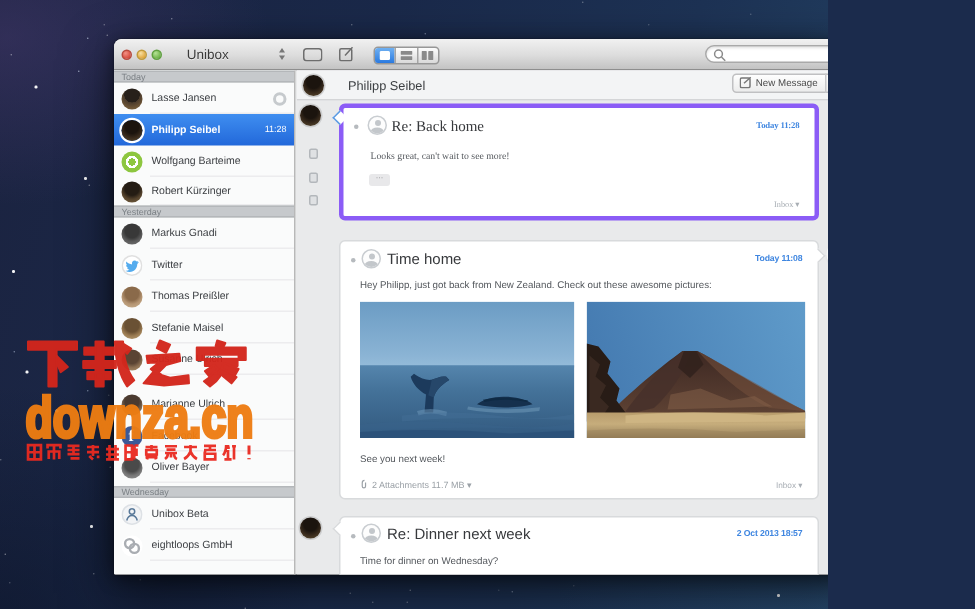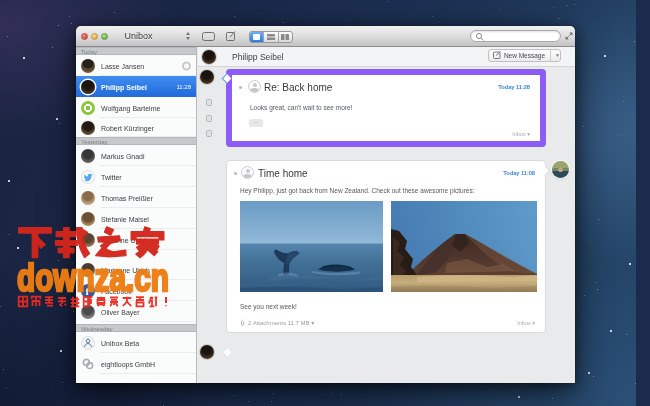--- a/index.html
+++ b/index.html
@@ -1,17 +1,17 @@
 <!DOCTYPE html>
 <html><head><meta charset="utf-8">
 <style>
 *{margin:0;padding:0;box-sizing:border-box;}
 html,body{width:650px;height:406px;overflow:hidden;}
 body{font-family:"Liberation Sans",sans-serif;position:relative;background:#1b2b4c;}
-#screen{position:absolute;left:0;top:0;width:636px;height:406px;overflow:hidden;}
+#screen{position:absolute;left:0;top:0;width:552px;height:406px;overflow:hidden;}
 
 #bg{position:absolute;left:0;top:0;width:650px;height:406px;
 background:
  radial-gradient(ellipse 280px 190px at 648px 130px, rgba(100,150,200,0.34), rgba(100,150,200,0) 70%),
  radial-gradient(ellipse 250px 160px at 5px 25px, rgba(88,66,128,0.36), rgba(88,66,128,0) 70%),
  radial-gradient(ellipse 380px 170px at 635px 390px, rgba(60,100,150,0.22), rgba(60,100,150,0) 70%),
  radial-gradient(ellipse 300px 220px at 0px 410px, rgba(8,16,34,0.5), rgba(8,16,34,0) 70%),
  linear-gradient(108deg,#1b2340 0%,#1a294a 34%,#1d3254 60%,#234264 84%,#264a6e 100%);}
 .stars1{position:absolute;left:0;top:0;width:1px;height:1px;border-radius:50%;background:transparent;}
 
@@ -39,21 +39,21 @@
 .row .nm{position:absolute;left:25px;top:50%;transform:translateY(-50%);font-size:7px;color:#3b3e42;}
 .row .div{position:absolute;left:24px;right:0;bottom:0;height:1px;background:#ececee;}
 .av{position:absolute;left:5px;top:50%;transform:translateY(-50%);width:14px;height:14px;border-radius:50%;overflow:hidden;}
 .rowsel{background:linear-gradient(#3f8ef0,#2268da);}
 .rowsel .nm{color:#fff;font-weight:bold;}
 .time{position:absolute;right:6px;top:50%;transform:translateY(-50%);font-size:6px;color:#fff;}
 
 #main{position:absolute;left:122px;top:21px;width:377px;height:336px;background:#e9eaeb;}
 #chead{position:absolute;left:0;top:0;width:377px;height:20px;background:#f3f4f5;border-bottom:1px solid #d4d5d7;}
 .card{position:absolute;left:28px;width:320px;background:#fff;border:1px solid #d8dadc;border-radius:4px;}
-.cardsel{border:6px solid #8b5cf6;}
+.cardsel{border:3px solid #8b5cf6;font-family:Liberation Serif, serif;}
 .ctitle{position:absolute;left:32px;font-size:10px;color:#37393c;}
 .cstamp{position:absolute;right:10px;font-size:5.8px;font-weight:bold;color:#3f86e0;letter-spacing:-0.1px;}
 .cbody{position:absolute;left:13px;font-size:6.5px;color:#54585d;}
 .cdot{position:absolute;left:7px;width:3px;height:3px;border-radius:50%;background:#b6babe;}
 .phavatar{position:absolute;left:13px;width:13px;height:13px;border-radius:50%;border:1px solid #c9cdd1;background:#fdfdfd;overflow:hidden;}
 .phavatar:before{content:"";position:absolute;left:3.5px;top:2px;width:4px;height:4px;border-radius:50%;background:#c3c7cb;}
 .phavatar:after{content:"";position:absolute;left:1px;top:7px;width:9px;height:6px;border-radius:50% 50% 0 0;background:#c3c7cb;}
 .inbox{position:absolute;right:10px;font-size:5.5px;color:#a8aeb4;}
 .mava{position:absolute;left:79px;width:14px;height:14px;border-radius:50%;overflow:hidden;box-shadow:0 0 0 1px rgba(0,0,0,0.12);}
 .micon{position:absolute;left:8px;width:6px;height:7px;border:1px solid #b3b7bb;border-radius:1.5px;background:#dfe1e3;}
@@ -298,20 +298,27 @@
        <rect y="74" width="146" height="17" fill="url(#sand)"></rect>
        <path d="M26 76 Q70 72 120 76 L146 74 L146 80 L26 81 Z" fill="#cfb684" opacity="0.9"></path>
        <path d="M0 86 Q50 83 100 87 L146 85 L146 91 L0 91 Z" fill="#8a7450" opacity="0.3"></path>
      </svg></div>
      <div class="cbody" style="top:142px">See you next week!</div>
      <div class="cbody" style="top:158px;color:#9ba1a7;font-size:6px"><svg width="6" height="7" style="vertical-align:-1px;margin-right:2px">
               <path d="M3 1.2 C1.8 1.2 1.5 2 1.5 3 L1.5 5.2 C1.5 5.9 2 6.3 2.6 6.3 C3.2 6.3 3.7 5.9 3.7 5.2 L3.7 2.6" fill="none" stroke="#9ba1a7" stroke-width="0.8"></path>
             </svg>2 Attachments 11.7 MB ▾</div>
      <div class="inbox" style="top:159px">Inbox ▾</div>
    </div>
+   <div class="card" style="top:297px;height:60px">
+     <div class="cdot" style="top:10.5px"></div>
+     <div class="phavatar" style="left:14px;top:4px"></div>
+     <div class="ctitle" style="left:31px;top:6px">Re: Dinner next week</div>
+     <div class="cstamp" style="top:7.5px">2 Oct 2013 18:57</div>
+     <div class="cbody" style="top:26px">Time for dinner on Wednesday?</div>
+   </div>
    <div class="tail" style="left:25px;top:27.5px;border-left:1px solid #5b9be2;border-bottom:1px solid #5b9be2"></div>
    <div class="tail" style="left:344px;top:119.5px;border-top:1px solid #d8dadc;border-right:1px solid #d8dadc"></div>
    <div class="tail" style="left:25px;top:301.5px;border-left:1px solid #d8dadc;border-bottom:1px solid #d8dadc"></div>
   </div>
  </div>
 
  <svg id="wm" style="position:absolute;left:0;top:0" width="650" height="406">
   <g fill="#d3261c" stroke="#d3261c" stroke-width="4" stroke-linejoin="round" opacity="0.96">
 
    <g transform="translate(18,227) scale(0.34)">

